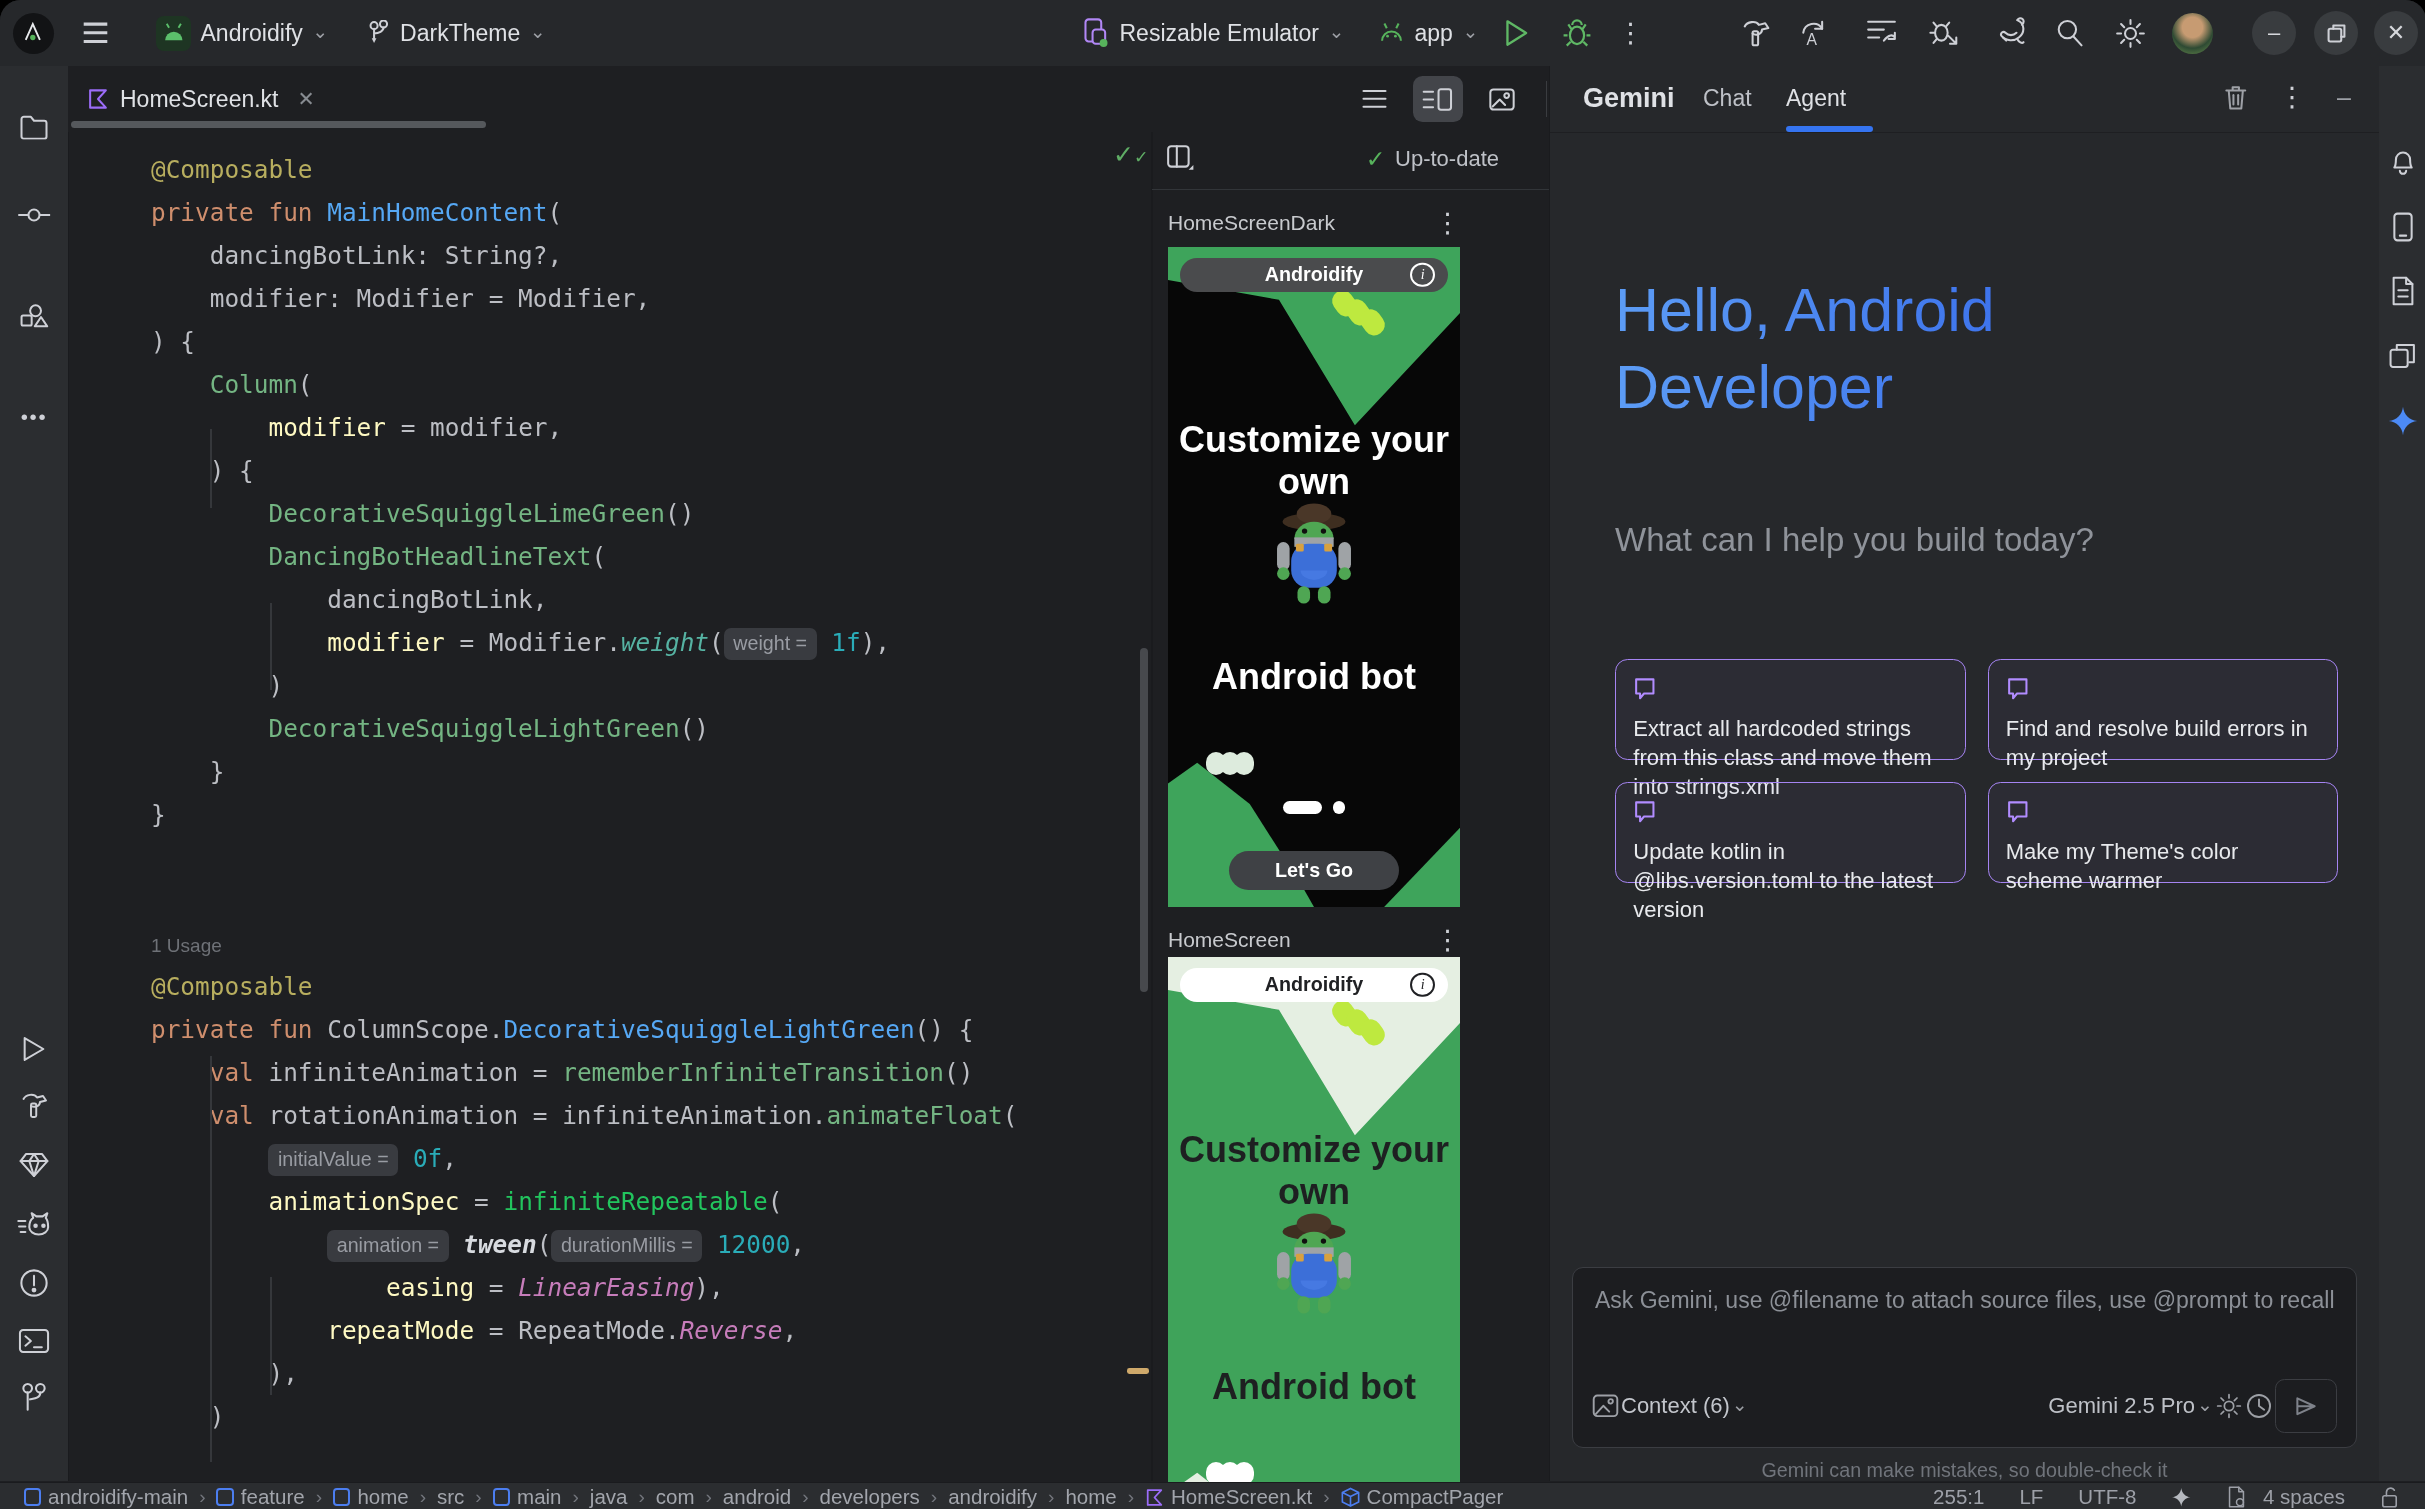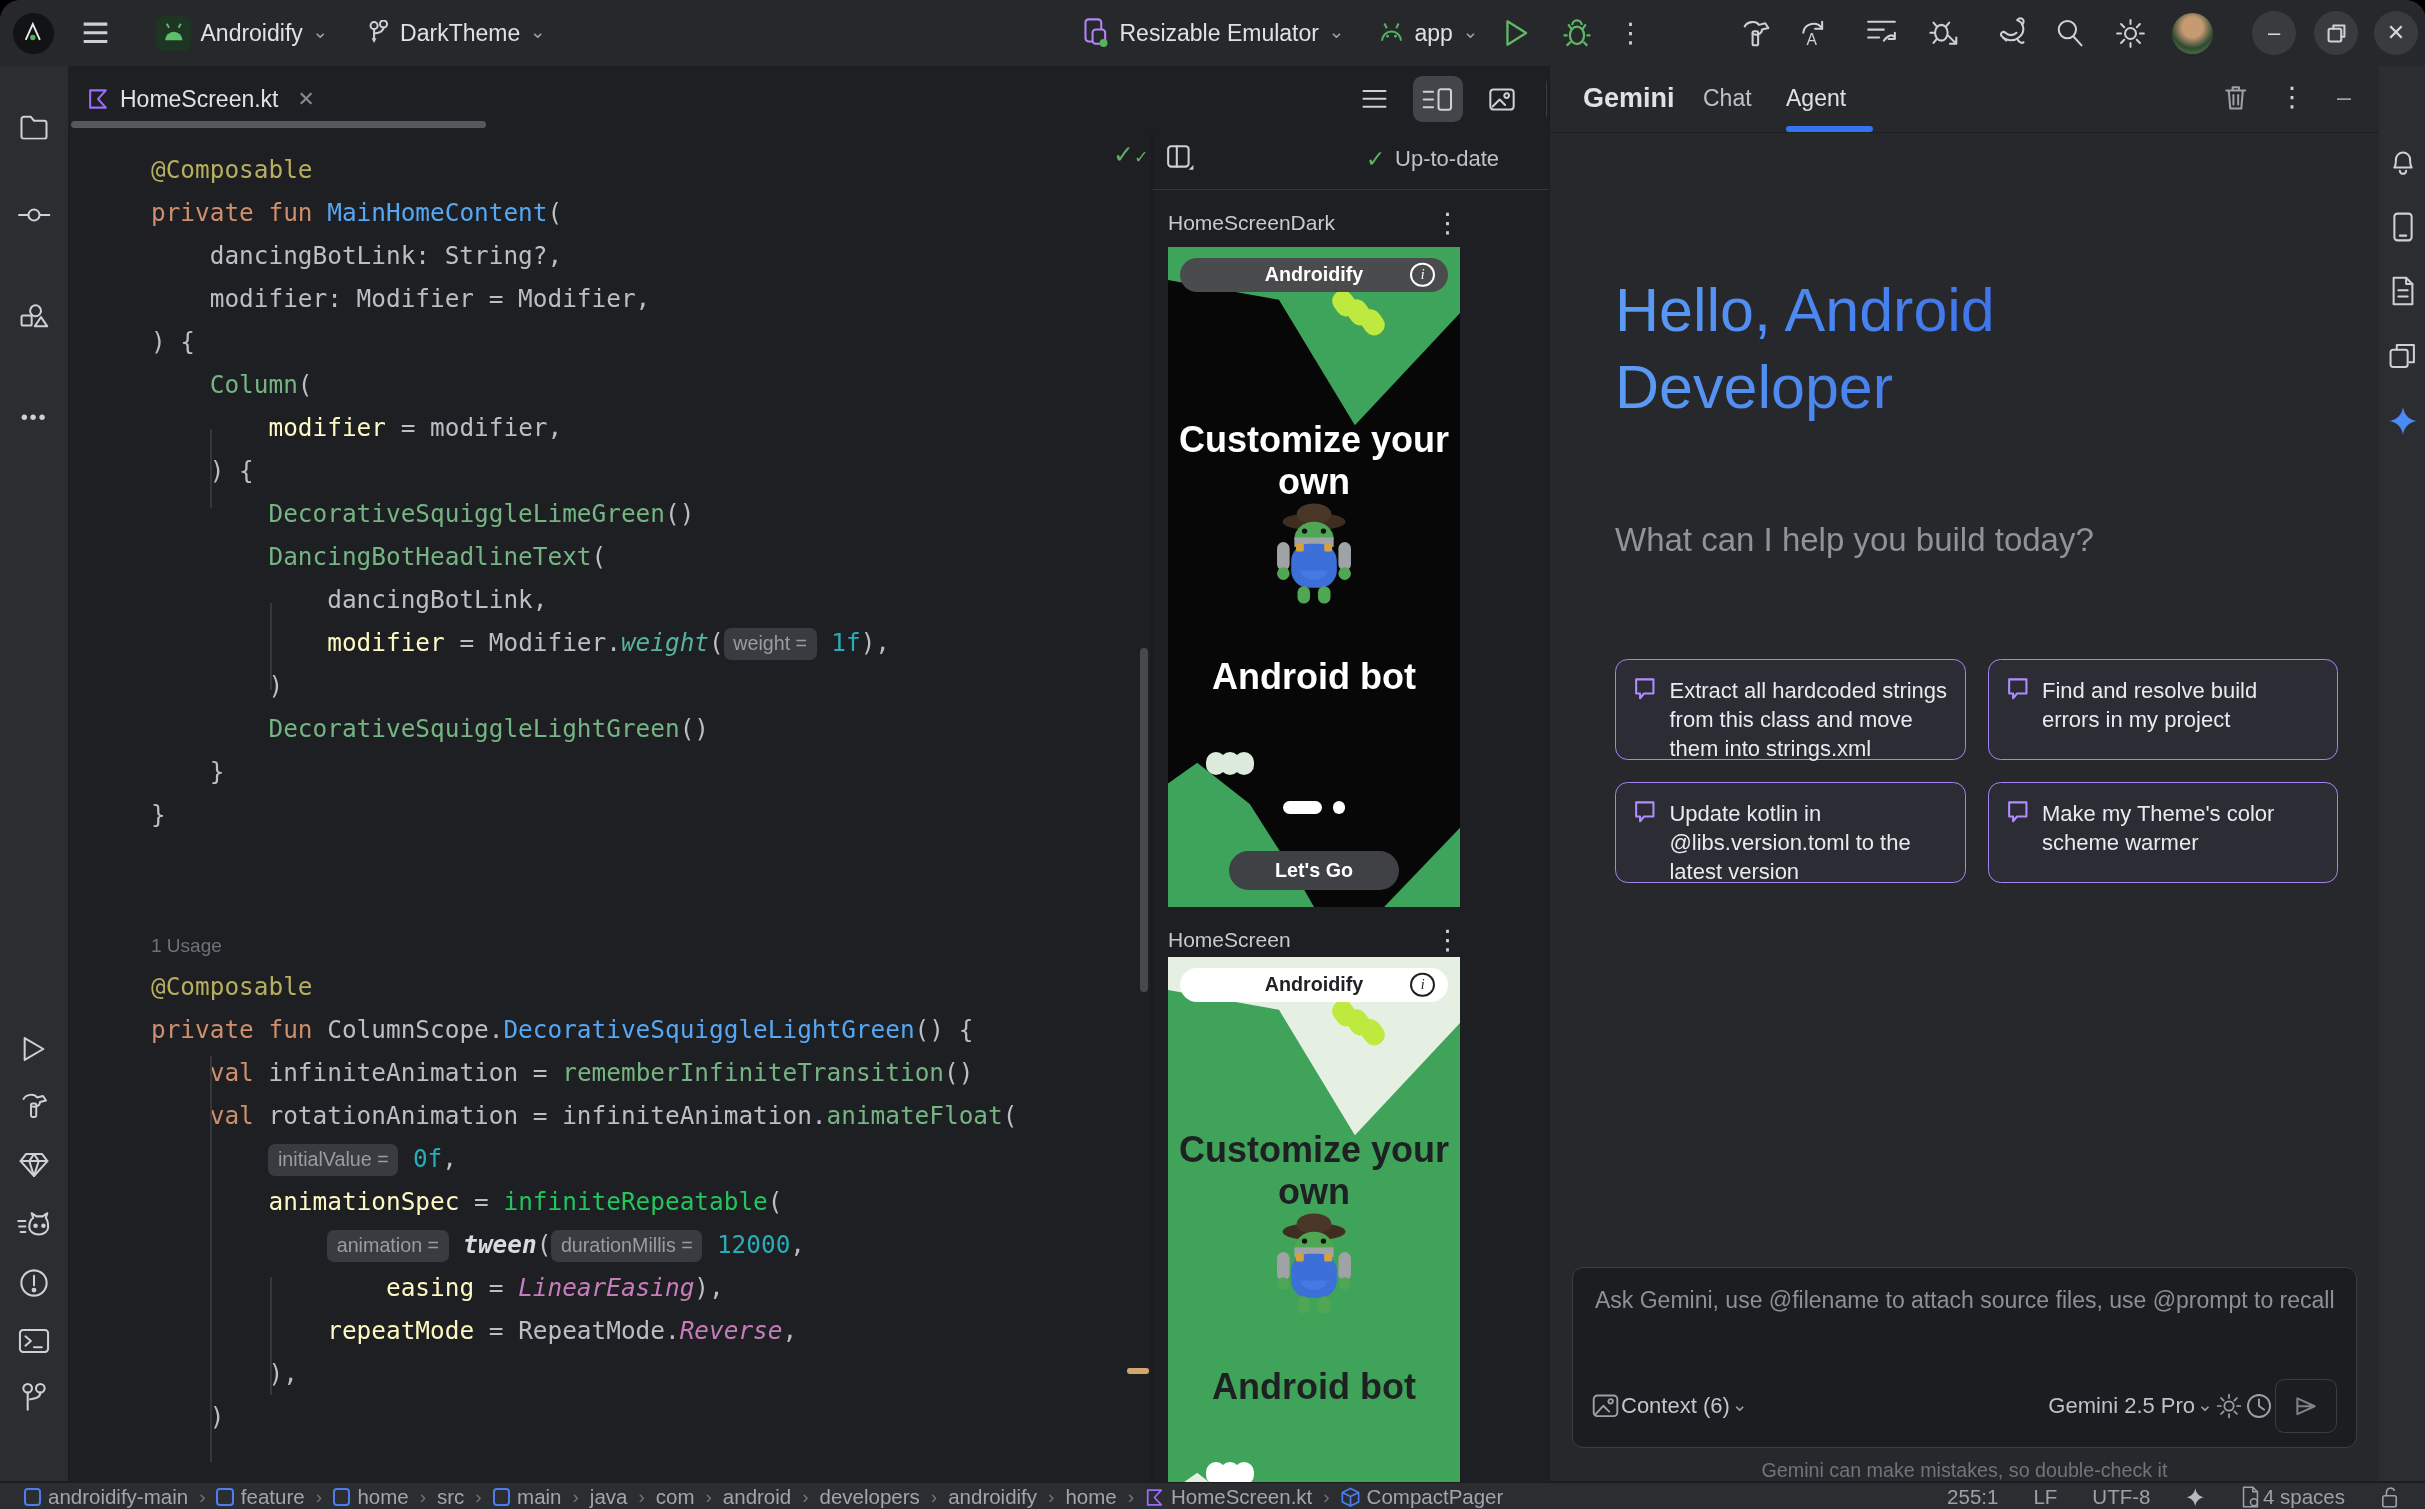--- a/index.html
+++ b/index.html
@@ -91,21 +91,21 @@
   
   .gemini{position:absolute;left:1549px;top:66px;width:829px;height:1415px;background:#26282B;border-left:1.6px solid #1A1B1E;}
   .gm-head{position:absolute;left:0;top:0;width:100%;height:66px;border-bottom:1.6px solid #1E1F22;}
   .gm-title{position:absolute;left:33px;top:17.3px;font-size:27px;font-weight:bold;color:#DFE1E5;}
   .gm-tab{position:absolute;top:19px;font-size:23px;color:#DFE1E5;}
   .gm-underline{position:absolute;left:236px;top:60px;width:87px;height:5.5px;border-radius:3.2px;background:#3574F0;}
   .gm-hicons{position:absolute;right:28px;top:17.3px;display:flex;gap:31.5px;align-items:center;color:#9DA0A6;}
   .hero{position:absolute;left:65px;top:206px;font-size:61px;line-height:1.26;font-weight:500;background:linear-gradient(90deg,#5C9CF5,#3E74EC);-webkit-background-clip:text;background-clip:text;color:transparent;}
   .hero-sub{position:absolute;left:65px;top:455px;font-size:33px;color:#8F939A;}
   .cards{position:absolute;left:65px;top:593px;width:723px;display:grid;grid-template-columns:1fr 1fr;gap:22px;}
-  .card{height:101px;border:1.6px solid #A584F2;border-radius:12.6px;background:rgba(166,132,242,0.05);padding:15.8px 17.3px;display:flex;gap:12.6px;box-sizing:border-box;}
+  .card{height:101px;border:1.6px solid #A584F2;border-radius:12.6px;background:rgba(166,132,242,0.05);padding:15.8px 17.3px;display:flex;gap:12.6px;box-sizing:border-box;flex-direction:column;}
   .card-ic{flex:0 0 23.6px;color:#B18CFF;padding-top:1.6px;}
   .card-tx{font-size:22px;line-height:29px;color:#E8EAED;}
   .gm-input{position:absolute;left:22px;top:1201px;width:785px;height:181px;background:#1C1D20;border:1.6px solid #3B3D42;border-radius:11px;box-sizing:border-box;}
   .gm-ph{position:absolute;left:22px;top:19px;right:15.8px;font-size:23px;color:#8C9097;white-space:nowrap;overflow:hidden;}
   .gm-inrow{position:absolute;left:0;bottom:14px;width:100%;display:flex;align-items:center;padding:0 19px;box-sizing:border-box;gap:2px;color:#C2C5CB;font-size:22px;}
   .gm-spacer{flex:1;}
   .send-btn{width:60px;height:52px;border:1.6px solid #3B3D42;border-radius:9.5px;display:flex;align-items:center;justify-content:center;}
   .gm-disc{position:absolute;left:0;top:1393px;width:100%;text-align:center;font-size:19.7px;color:#70747B;}
 </style>
 </head>
@@ -693,21 +693,21 @@
           <span>CompactPager</span>
         </span>
       </div>
     <div class="status-right">
       <span>255:1</span>
       <span>LF</span>
       <span>UTF-8</span>
       <svg width="20.5" height="20.5" viewBox="0 0 40 40">
           <path d="M20 2 C21 12 28 19 38 20 C28 21 21 28 20 38 C19 28 12 21 2 20 C12 19 19 12 20 2 Z" fill="#B6B9BF"></path>
         </svg>
-      <span style="display:flex;align-items:center;gap:3px;">
+      <span style="display:flex;align-items:center;gap:17px;">
         <svg width="19" height="22" viewBox="0 0 32 38" class="ic" style="stroke:#9DA0A8;">
             <path d="M4 2 h16 l8 8 v26 H4 Z"></path>
             <path d="M20 2 v8 h8"></path>
             <circle cx="22" cy="28" r="6"></circle>
           </svg>
         <span>4 spaces</span>
       </span>
       <svg width="19" height="22" viewBox="0 0 30 36" class="ic" style="stroke:#9DA0A8;">
           <rect x="4" y="16" width="22" height="18" rx="3"></rect>
           <path d="M10 16 v-6 a7 7 0 0 1 13 -3"></path>

